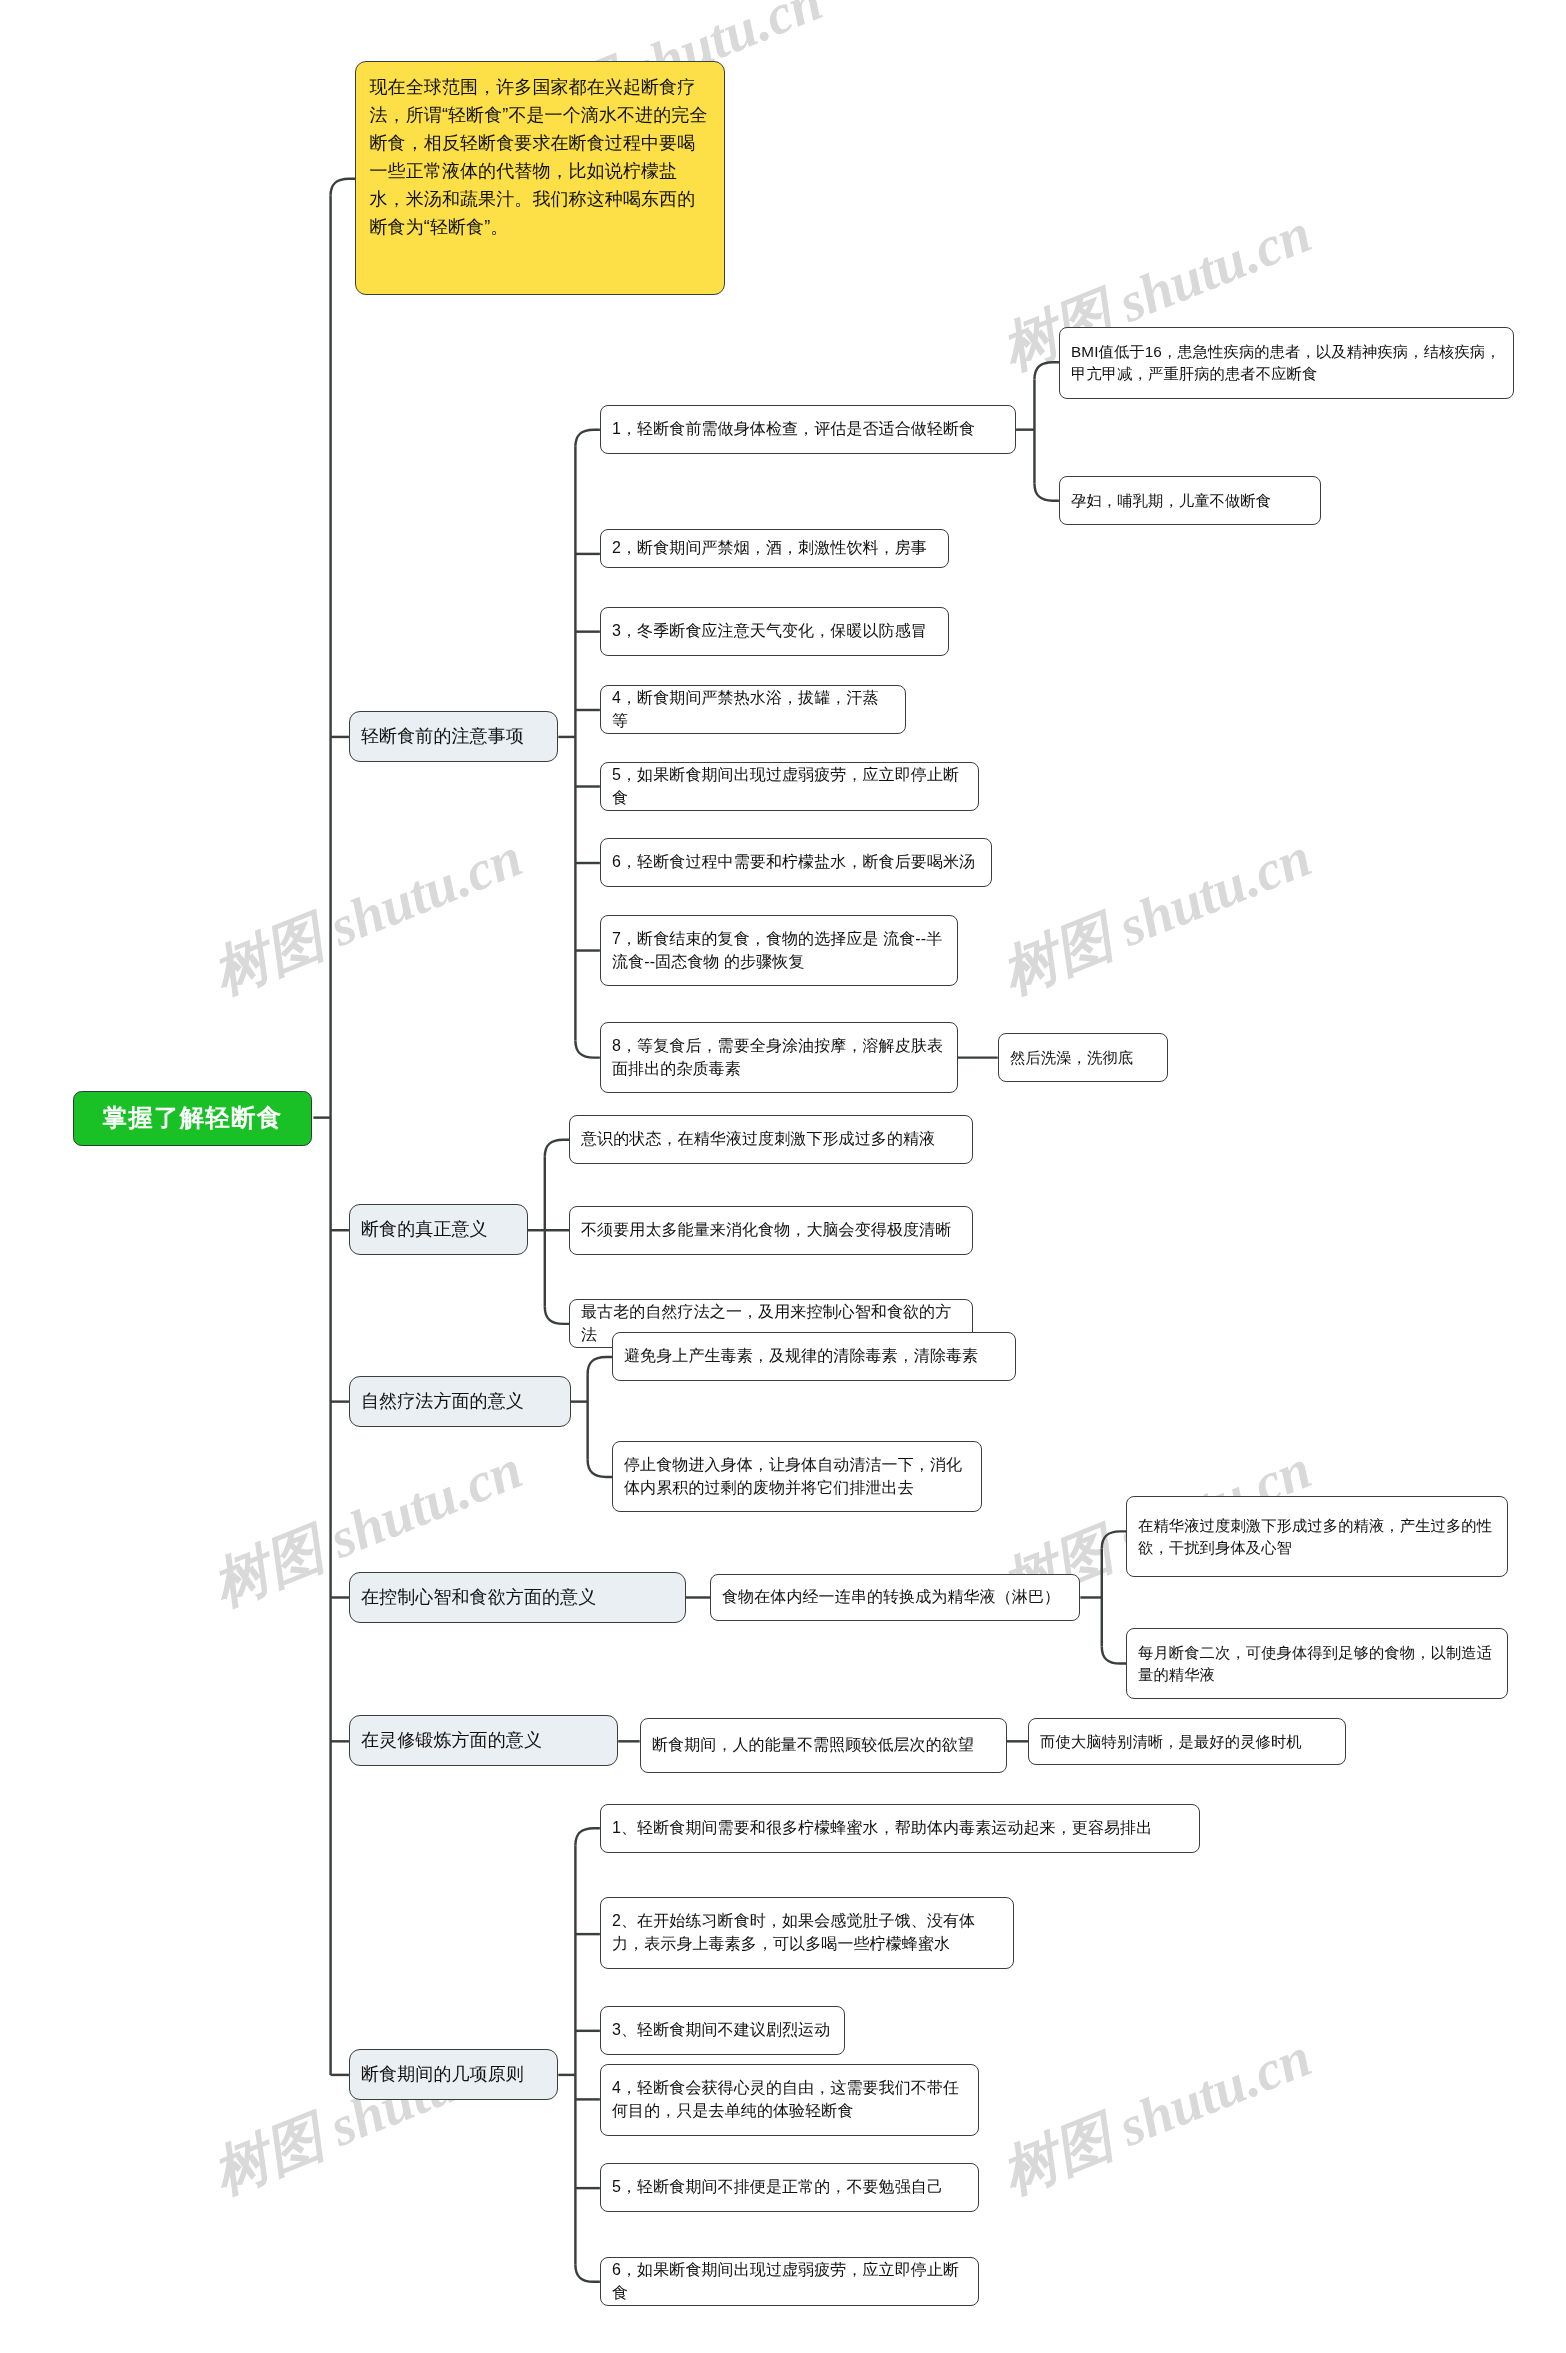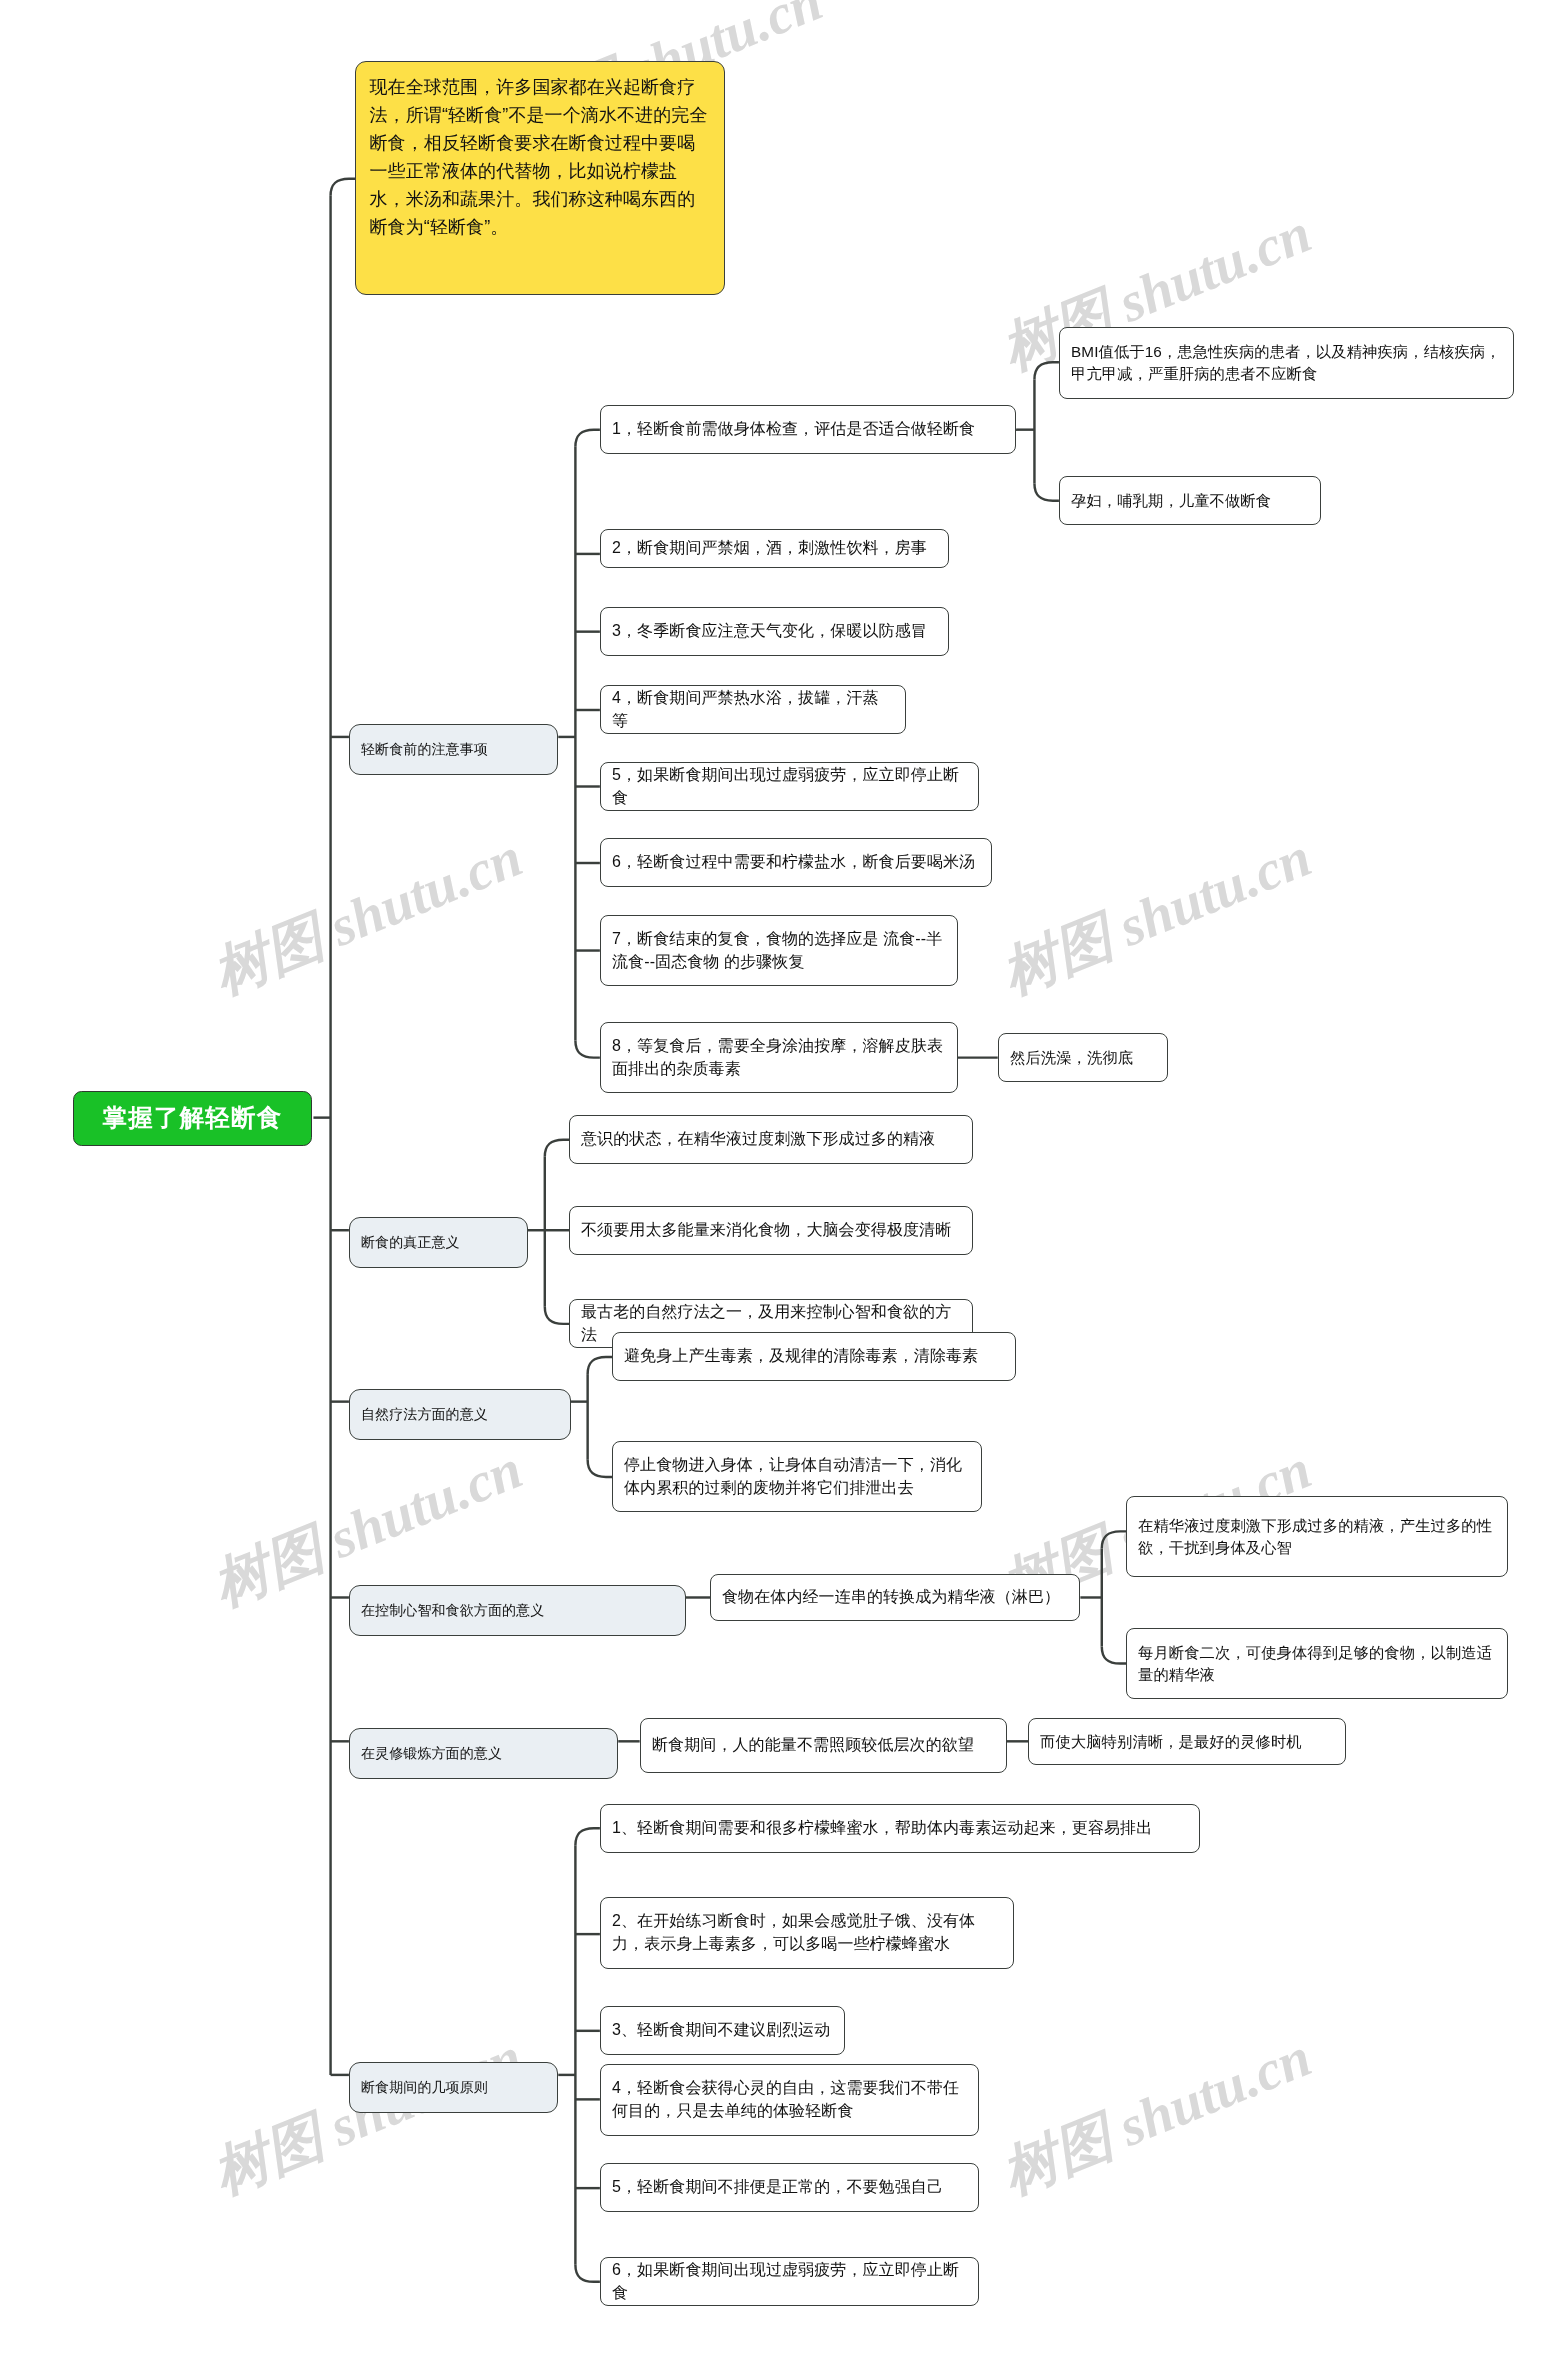--- a/index.html
+++ b/index.html
@@ -60,22 +60,21 @@
     color:#ffffff;
     font-size:24.5px;
     font-weight:700;
     justify-content:center;
     letter-spacing:1.2px;
     padding:6.1px 8.6px;
   }
   .node.lvl1{
     background:#eaeff3;
     border-radius:11px;
-    font-size:14px;
-    margin-top:13px;
+    font-size:18px;
   }
   .node.note{
     background:#fde047;
     border-radius:11px;
     font-size:18px;
     line-height:1.56;
     align-items:flex-start;
     padding:11px 13.5px;
   }
   .node.lvl2{font-size:16px;}

